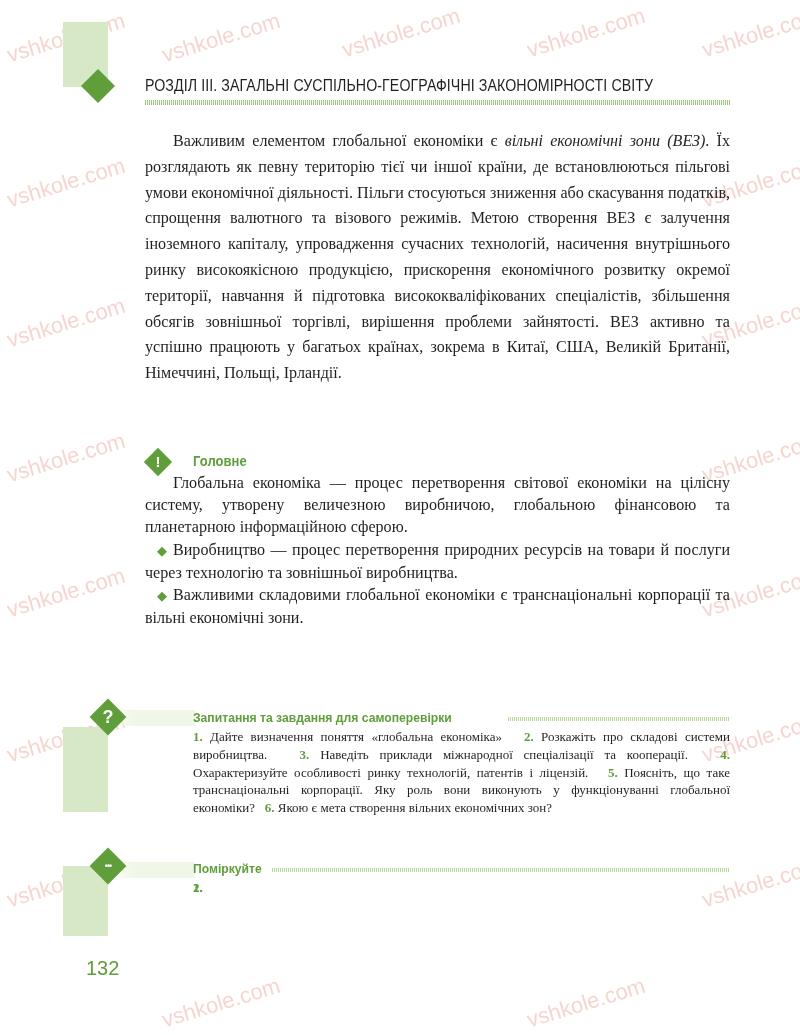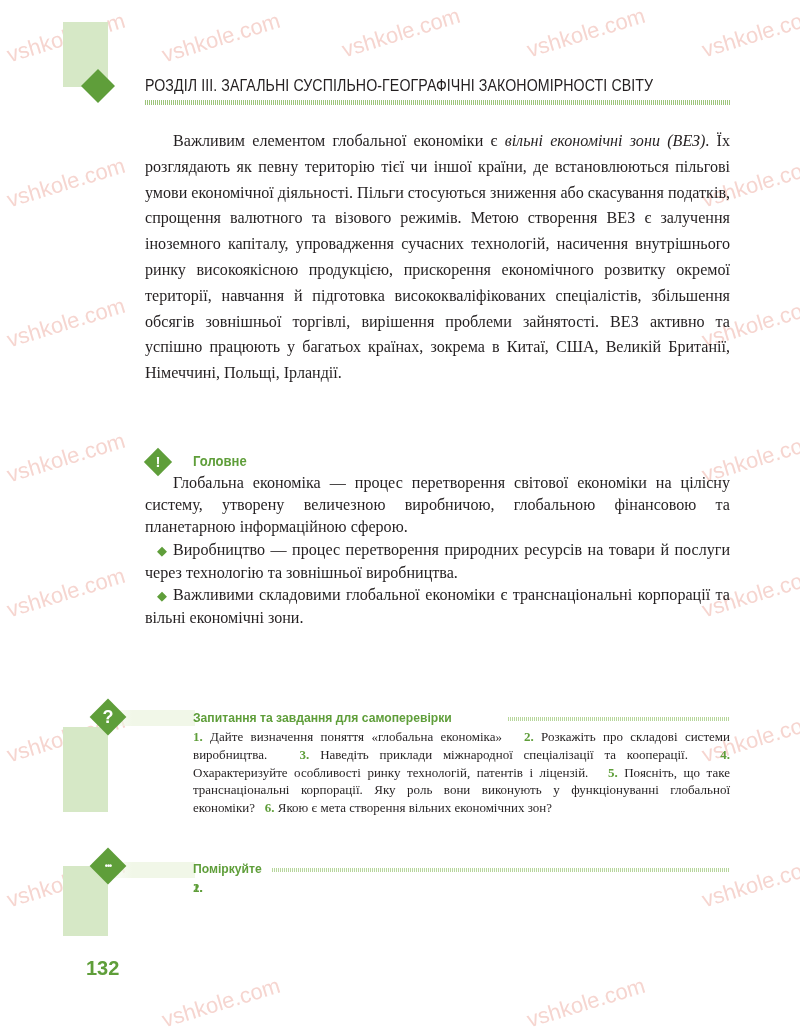--- a/index.html
+++ b/index.html
@@ -36,21 +36,21 @@
     .sec-diamond { position: absolute; width: 26px; height: 26px; background: #5f9e3a; transform: rotate(45deg); }
     .sec-glyph { position: absolute; width: 26px; height: 26px; color: #fff; text-align: center; font-family: "Liberation Sans", sans-serif; font-weight: bold; font-size: 18px; line-height: 26px; }
     .sec-band { position: absolute; height: 16px; background: linear-gradient(90deg, rgba(235,243,224,0) 0%, #f1f7e8 30%, #f1f7e8 100%); }
     .sec-title { position: absolute; font-family: "Liberation Sans", sans-serif; font-weight: bold; font-size: 13.5px; color: #5f9e3a; transform: scaleX(0.9); transform-origin: left center; white-space: nowrap; }
     .sec-rule { position: absolute; height: 4px; background: repeating-linear-gradient(90deg, #b7d69c 0 1px, #ffffff 1px 2px); }
     .sec-text { position: absolute; font-family: Liberation Serif, serif; font-size: 13px; line-height: 17.8px; text-align: justify; color: #231f20; }
     .sec-text .num { color: #5f9e3a; font-weight: bold; }
     .sec-list .row { position: relative; padding-left: 14px; }
     .sec-list .row .num { position: absolute; left: 0; top: 0; }
 
-    .page-num { position: absolute; left: 86px; top: 957px; font-family: "Liberation Sans", sans-serif; font-weight: bold; font-size: 20px; color: #5f9e3a; }
+    .page-num { position: absolute; left: 86px; top: 957px; font-family: "Liberation Sans", sans-serif; font-weight: normal; font-size: 20px; color: #5f9e3a; }
   </style>
 </head>
 <body>
 
 <div class="watermark-layer">
   <span class="wm" style="left:5px;top:25px">vshkole.com</span>
   <span class="wm" style="left:160px;top:25px">vshkole.com</span>
   <span class="wm" style="left:340px;top:20px">vshkole.com</span>
   <span class="wm" style="left:525px;top:20px">vshkole.com</span>
   <span class="wm" style="left:700px;top:20px">vshkole.com</span>

